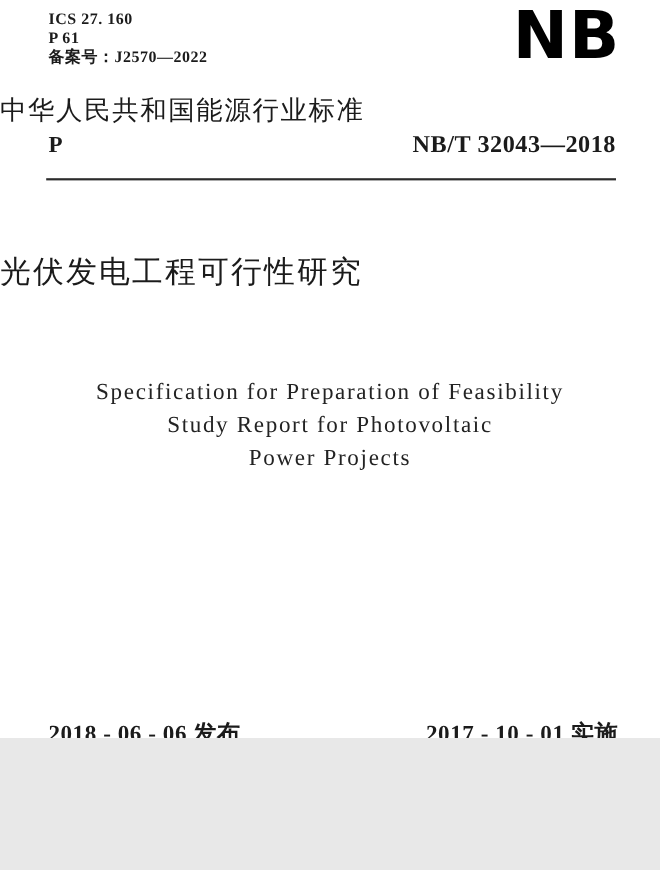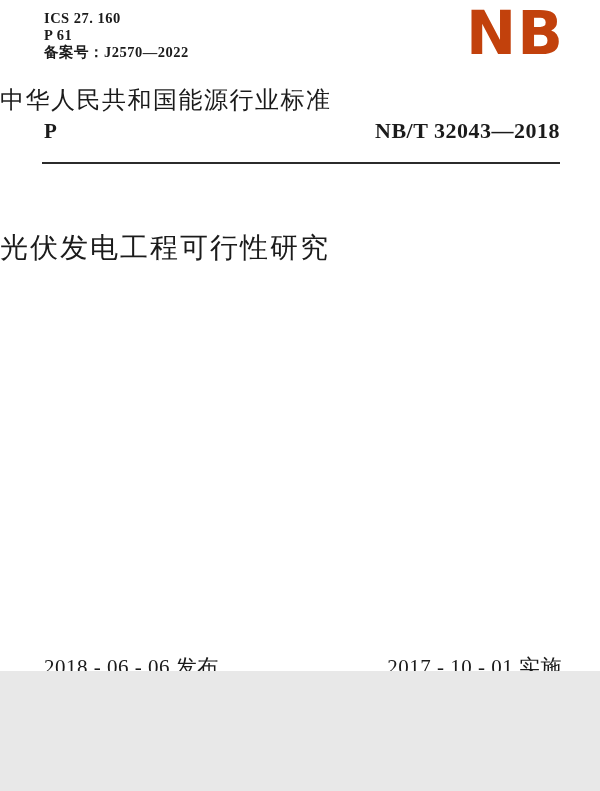--- a/index.html
+++ b/index.html
@@ -21,21 +21,21 @@
   .meta-block{
     position:absolute;left:44px;top:10px;
     font-size:14.5px;font-weight:bold;line-height:17px;
     letter-spacing:0.5px;
   }
   
   .nb-logo{
     position:absolute;right:36px;top:0px;
     font-family:"DejaVu Sans","Liberation Sans",sans-serif;
     font-weight:bold;font-size:60px;line-height:66px;
-    letter-spacing:1px;color:#c2410c;
+    letter-spacing:1px;color:#000000;
   }
   
   .std-type{
     position:absolute;left:0;right:0;top:84px;
     text-align:left;
     font-family:"Liberation Sans","DejaVu Sans",sans-serif;
     font-size:24px;letter-spacing:1.5px;font-weight:500;
   }
   
   .class-row{
@@ -62,21 +62,21 @@
   .en-title{
     position:absolute;left:0;right:0;top:341px;
     text-align:center;
     font-size:21px;line-height:30px;letter-spacing:1.5px;
     color:#232323;
   }
   
   .dates-row{
     position:absolute;left:44px;right:38px;top:653px;
     display:flex;justify-content:space-between;align-items:flex-end;
-    font-size:21px;font-weight:normal;letter-spacing:0.5px;
+    font-size:21px;font-weight:bold;letter-spacing:0.5px;
   }
   
   .publisher-row{
     position:absolute;left:0;right:0;top:746px;
     display:flex;justify-content:center;gap:36px;
     font-family:"Liberation Sans","DejaVu Sans",sans-serif;
     font-size:23px;letter-spacing:2px;
   }
 </style>
 </head>
@@ -98,20 +98,25 @@
     <span class="class-letter">P</span>
     <span class="standard-no">NB/T 32043—2018</span>
   </div>
 
   <div class="rule rule-top"></div>
 
   <div class="cn-title">
     <div>光伏发电工程可行性研究</div>
   </div>
 
+  <div class="en-title">
+    <div>Specification for Preparation of Feasibility</div>
+    <div>Study Report for Photovoltaic</div>
+    <div>Power Projects</div>
+  </div>
 
   <div class="dates-row">
     <span>2018 - 06 - 06 发布</span>
     <span>2017 - 10 - 01 实施</span>
   </div>
 
   <div class="rule rule-bottom"></div>
 
   <div class="publisher-row">
     <span>发布</span>

